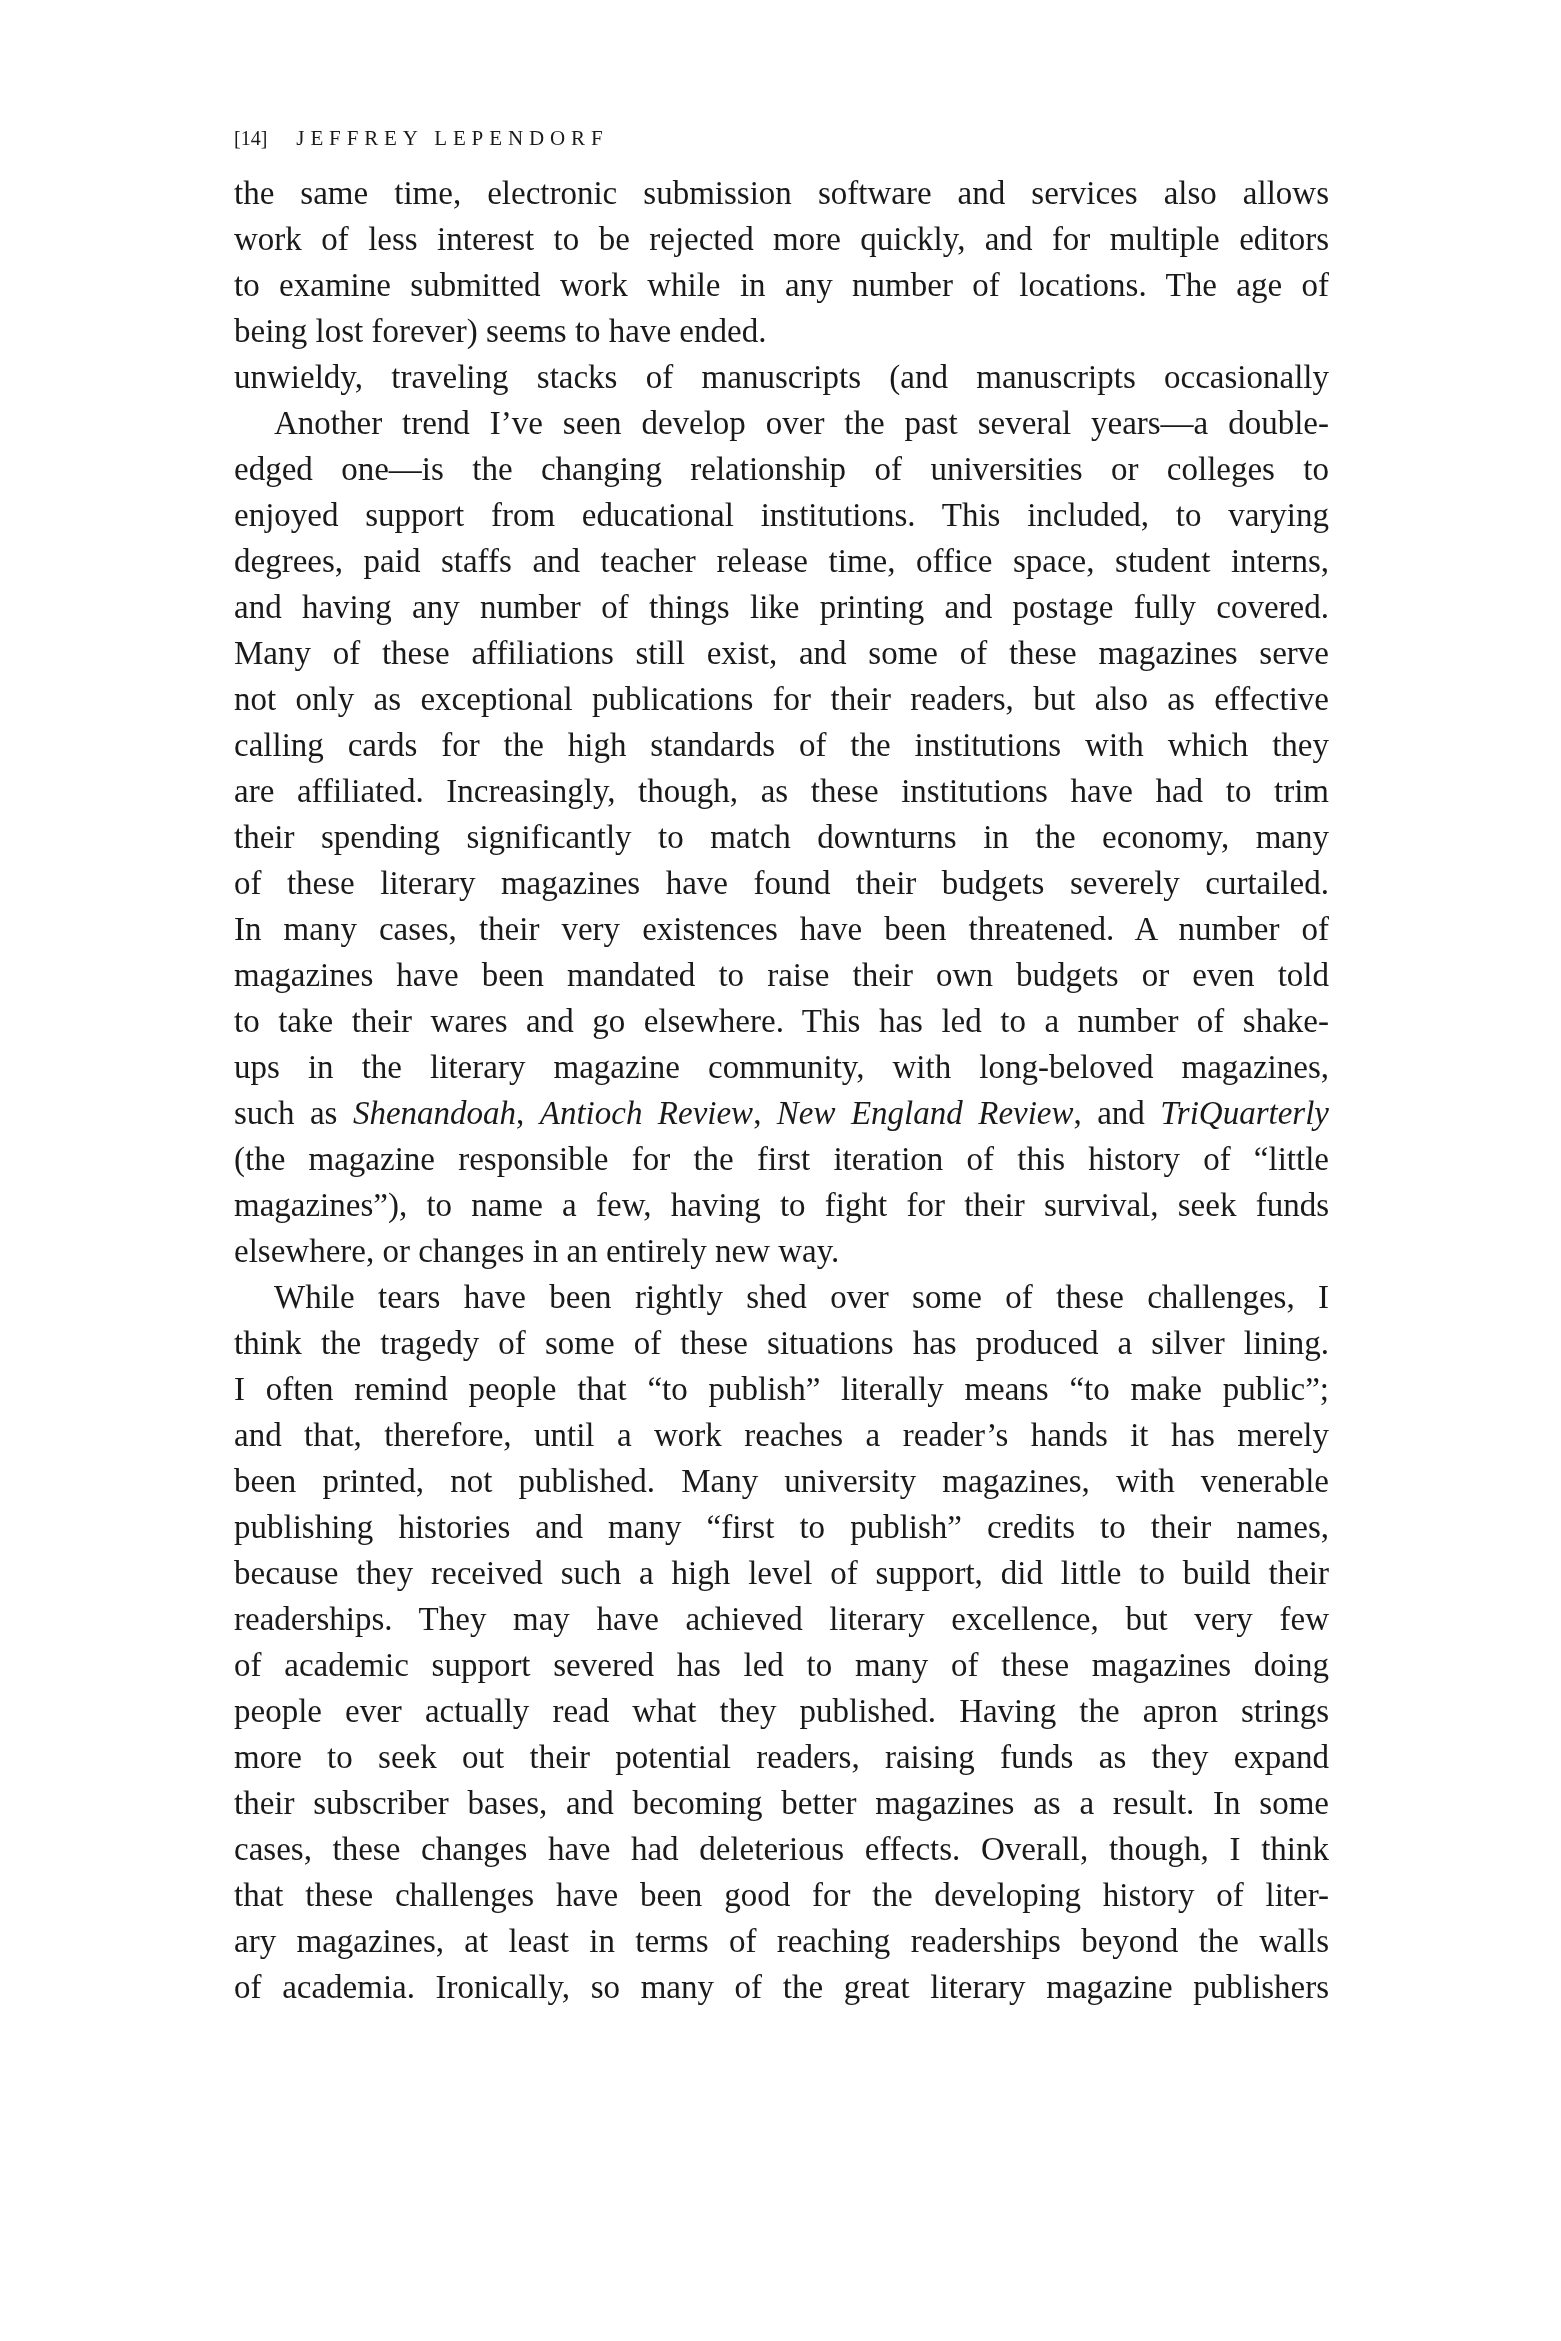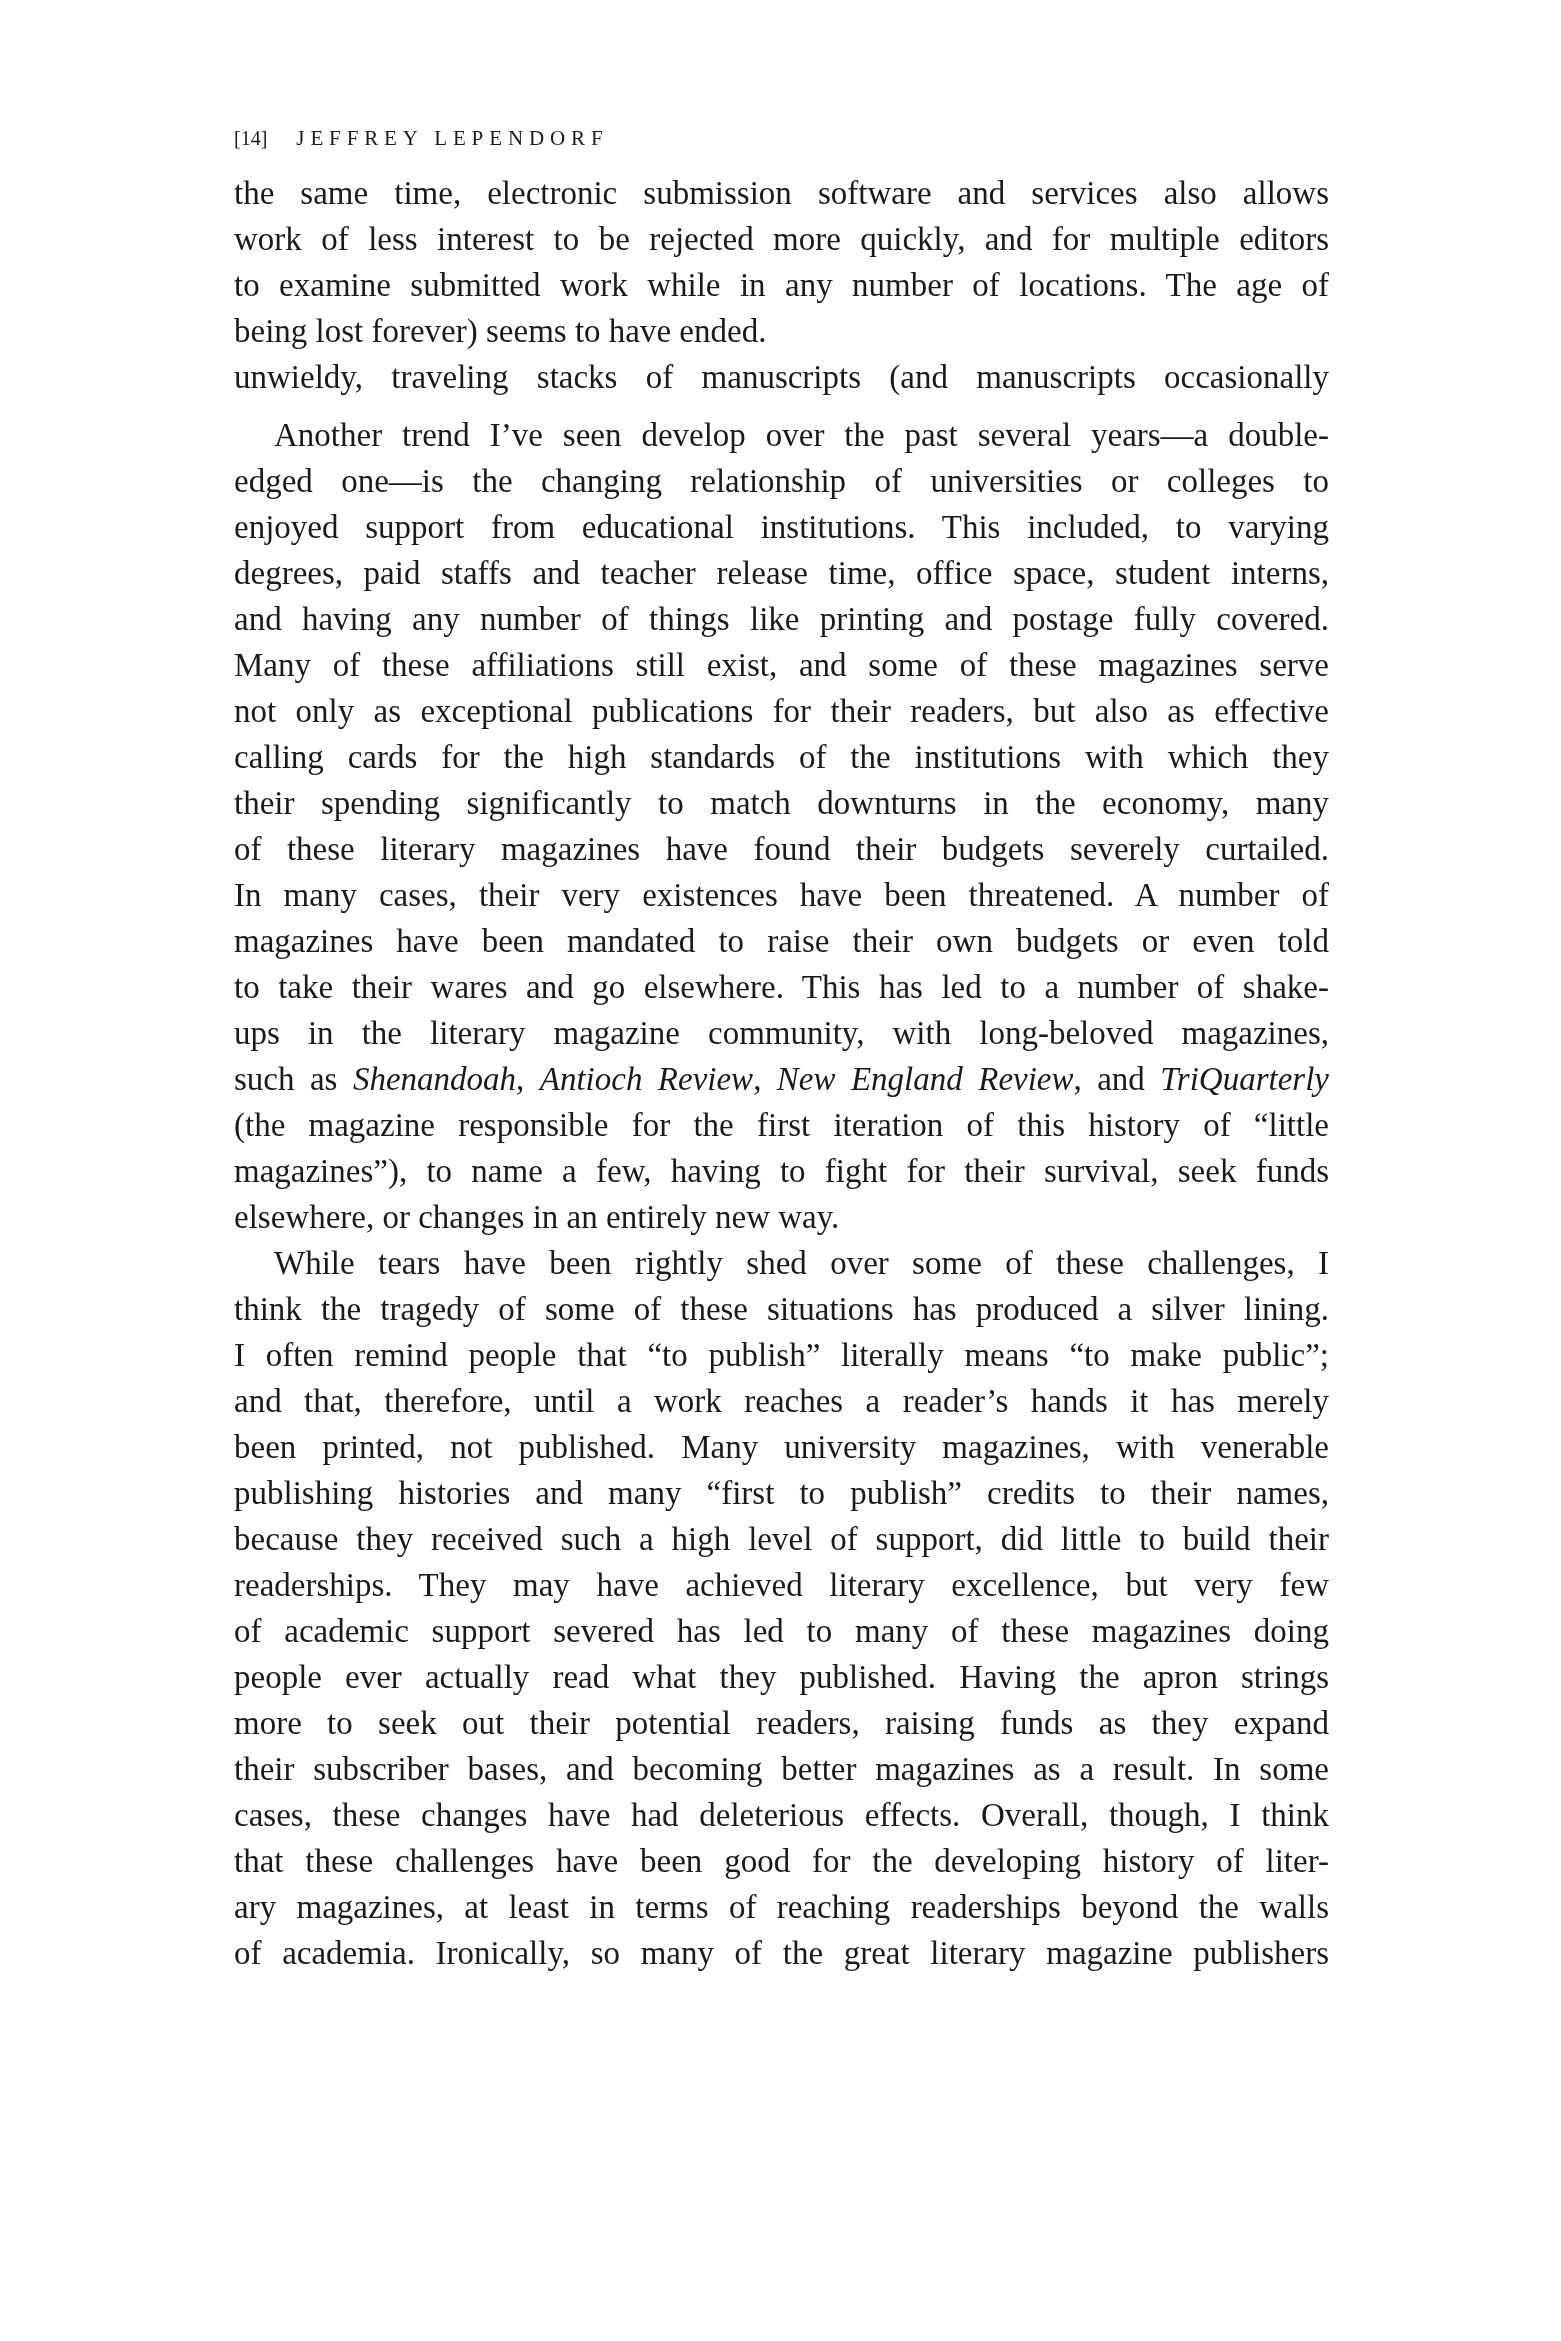--- a/index.html
+++ b/index.html
@@ -32,28 +32,29 @@
   </div>
   <div class="body" id="body">
       <div class="para">
         <span class="line">the same time, electronic submission software and services also allows</span>
         <span class="line">work of less interest to be rejected more quickly, and for multiple editors</span>
         <span class="line">to examine submitted work while in any number of locations. The age of</span>
         <span class="line last">being lost forever) seems to have ended.</span>
         <span class="line">unwieldy, traveling stacks of manuscripts (and manuscripts occasionally</span>
       </div>
       <div class="para">
-        <span class="line" style="text-indent: 40px; margin-top: 12px;">Another trend I’ve seen develop over the past several years—a double-</span>
+        <span class="line" style="text-indent: 40px;">Another trend I’ve seen develop over the past several years—a double-</span>
         <span class="line">edged one—is the changing relationship of universities or colleges to</span>
         <span class="line">enjoyed support from educational institutions. This included, to varying</span>
         <span class="line">degrees, paid staffs and teacher release time, office space, student interns,</span>
         <span class="line">and having any number of things like printing and postage fully covered.</span>
         <span class="line">Many of these affiliations still exist, and some of these magazines serve</span>
         <span class="line">not only as exceptional publications for their readers, but also as effective</span>
         <span class="line">calling cards for the high standards of the institutions with which they</span>
+        <span class="line">are affiliated. Increasingly, though, as these institutions have had to trim</span>
         <span class="line">their spending significantly to match downturns in the economy, many</span>
         <span class="line">of these literary magazines have found their budgets severely curtailed.</span>
         <span class="line">In many cases, their very existences have been threatened. A number of</span>
         <span class="line">magazines have been mandated to raise their own budgets or even told</span>
         <span class="line">to take their wares and go elsewhere. This has led to a number of shake-</span>
         <span class="line">ups in the literary magazine community, with long-beloved magazines,</span>
         <span class="line"><span>such as </span><span class="i">Shenandoah</span><span>, </span><span class="i">Antioch Review</span><span>, </span><span class="i">New England Review</span><span>, and </span><span class="i">TriQuarterly</span></span>
         <span class="line">(the magazine responsible for the first iteration of this history of “little</span>
         <span class="line">magazines”), to name a few, having to fight for their survival, seek funds</span>
         <span class="line last">elsewhere, or changes in an entirely new way.</span>

